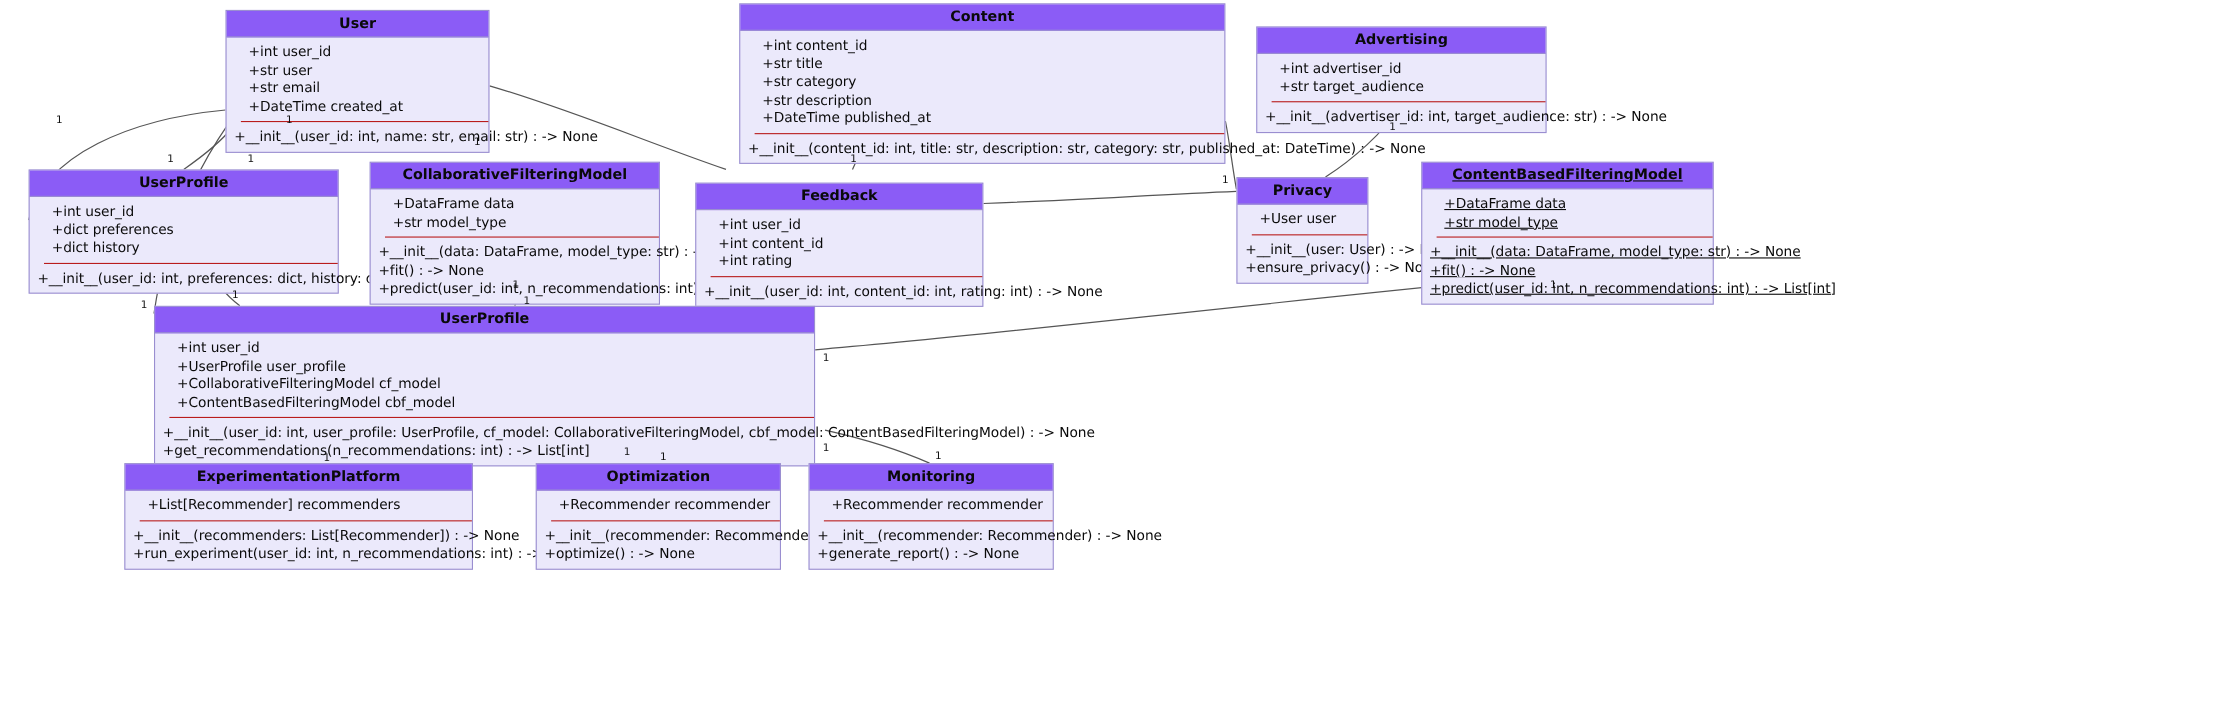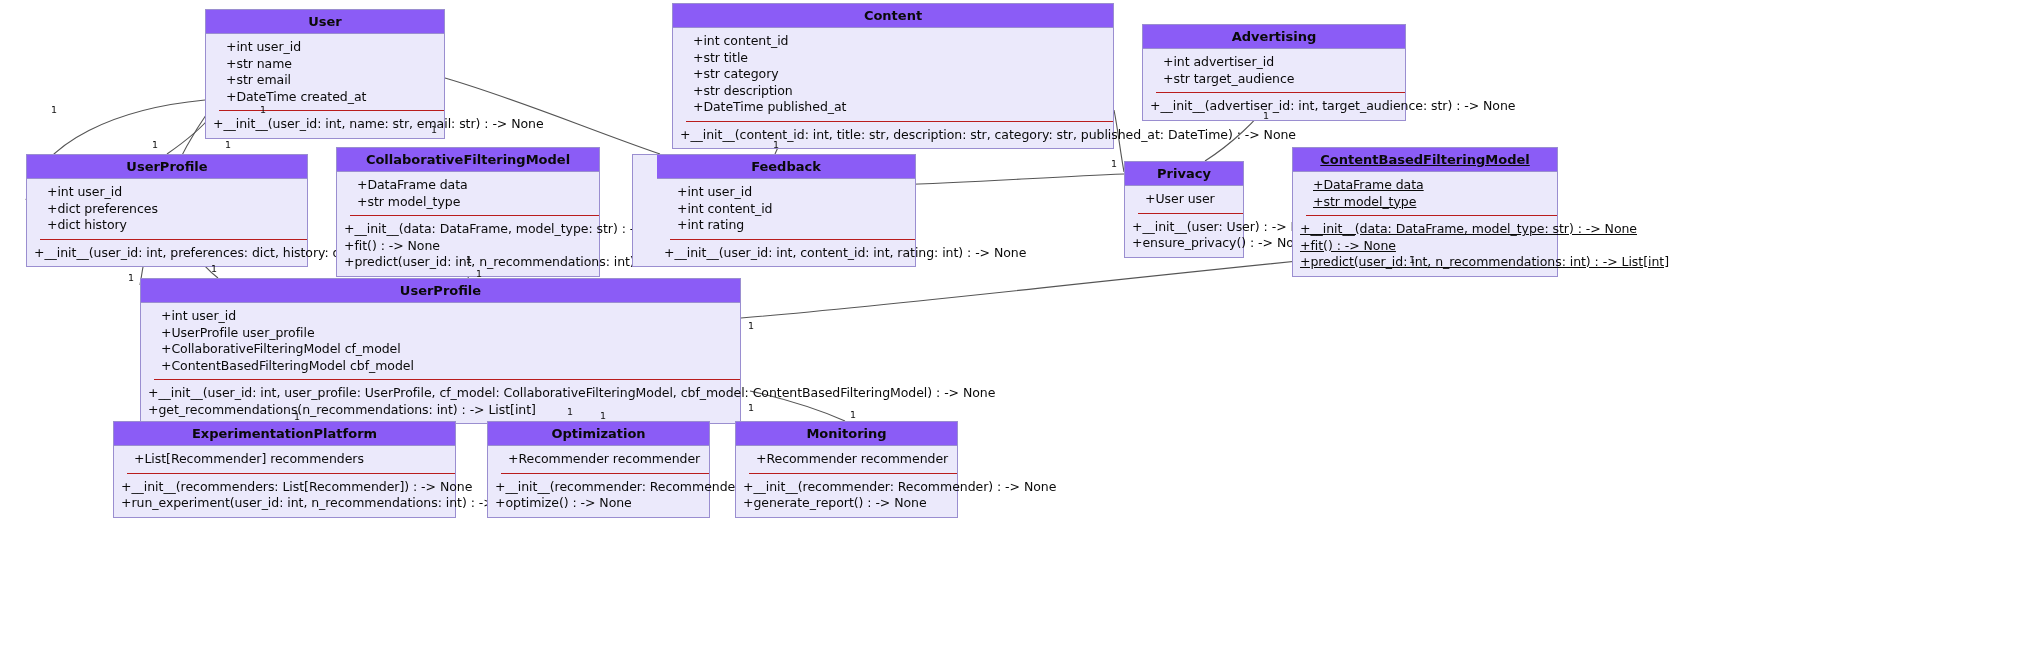--- a/index.html
+++ b/index.html
@@ -102,21 +102,21 @@
 
       <path d="M 750,391 C 790,400 820,410 845,421"></path>
     </g>
   </svg>
 
   <div id="classes">
       <div class="uml-class" style="left: 205px; top: 9px; width: 240px;">
         <div class="uml-header">User</div>
         <div class="uml-section uml-attrs">
           <div class="uml-line">+int user_id</div>
-          <div class="uml-line">+str name</div>
+          <div class="uml-line">+str user</div>
           <div class="uml-line">+str email</div>
           <div class="uml-line">+DateTime created_at</div>
         </div>
         <div class="uml-section uml-methods">
           <div class="uml-line">+__init__(user_id: int, name: str, email: str) : -&gt; None</div>
         </div>
       </div>
       <div class="uml-class" style="left: 672px; top: 3px; width: 442px;">
         <div class="uml-header">Content</div>
         <div class="uml-section uml-attrs">
@@ -156,21 +156,21 @@
         <div class="uml-section uml-attrs">
           <div class="uml-line">+DataFrame data</div>
           <div class="uml-line">+str model_type</div>
         </div>
         <div class="uml-section uml-methods">
           <div class="uml-line">+__init__(data: DataFrame, model_type: str) : -&gt; None</div>
           <div class="uml-line">+fit() : -&gt; None</div>
           <div class="uml-line">+predict(user_id: int, n_recommendations: int) : -&gt; List[int]</div>
         </div>
       </div>
-      <div class="uml-class" style="left: 632px; top: 154px; width: 284px; padding-left: 24px;">
+      <div class="uml-class" style="left: 632px; top: 166px; width: 262px;">
         <div class="uml-header">Feedback</div>
         <div class="uml-section uml-attrs">
           <div class="uml-line">+int user_id</div>
           <div class="uml-line">+int content_id</div>
           <div class="uml-line">+int rating</div>
         </div>
         <div class="uml-section uml-methods">
           <div class="uml-line">+__init__(user_id: int, content_id: int, rating: int) : -&gt; None</div>
         </div>
       </div>
@@ -202,21 +202,21 @@
           <div class="uml-line">+int user_id</div>
           <div class="uml-line">+UserProfile user_profile</div>
           <div class="uml-line">+CollaborativeFilteringModel cf_model</div>
           <div class="uml-line">+ContentBasedFilteringModel cbf_model</div>
         </div>
         <div class="uml-section uml-methods">
           <div class="uml-line">+__init__(user_id: int, user_profile: UserProfile, cf_model: CollaborativeFilteringModel, cbf_model: ContentBasedFilteringModel) : -&gt; None</div>
           <div class="uml-line">+get_recommendations(n_recommendations: int) : -&gt; List[int]</div>
         </div>
       </div>
-      <div class="uml-class" style="left: 113px; top: 421px; width: 343px;">
+      <div class="uml-class" style="left: 113px; top: 421px; width: 317px;">
         <div class="uml-header">ExperimentationPlatform</div>
         <div class="uml-section uml-attrs">
           <div class="uml-line">+List[Recommender] recommenders</div>
         </div>
         <div class="uml-section uml-methods">
           <div class="uml-line">+__init__(recommenders: List[Recommender]) : -&gt; None</div>
           <div class="uml-line">+run_experiment(user_id: int, n_recommendations: int) : -&gt; Dict[str, List[int]]</div>
         </div>
       </div>
       <div class="uml-class" style="left: 487px; top: 421px; width: 223px;">

